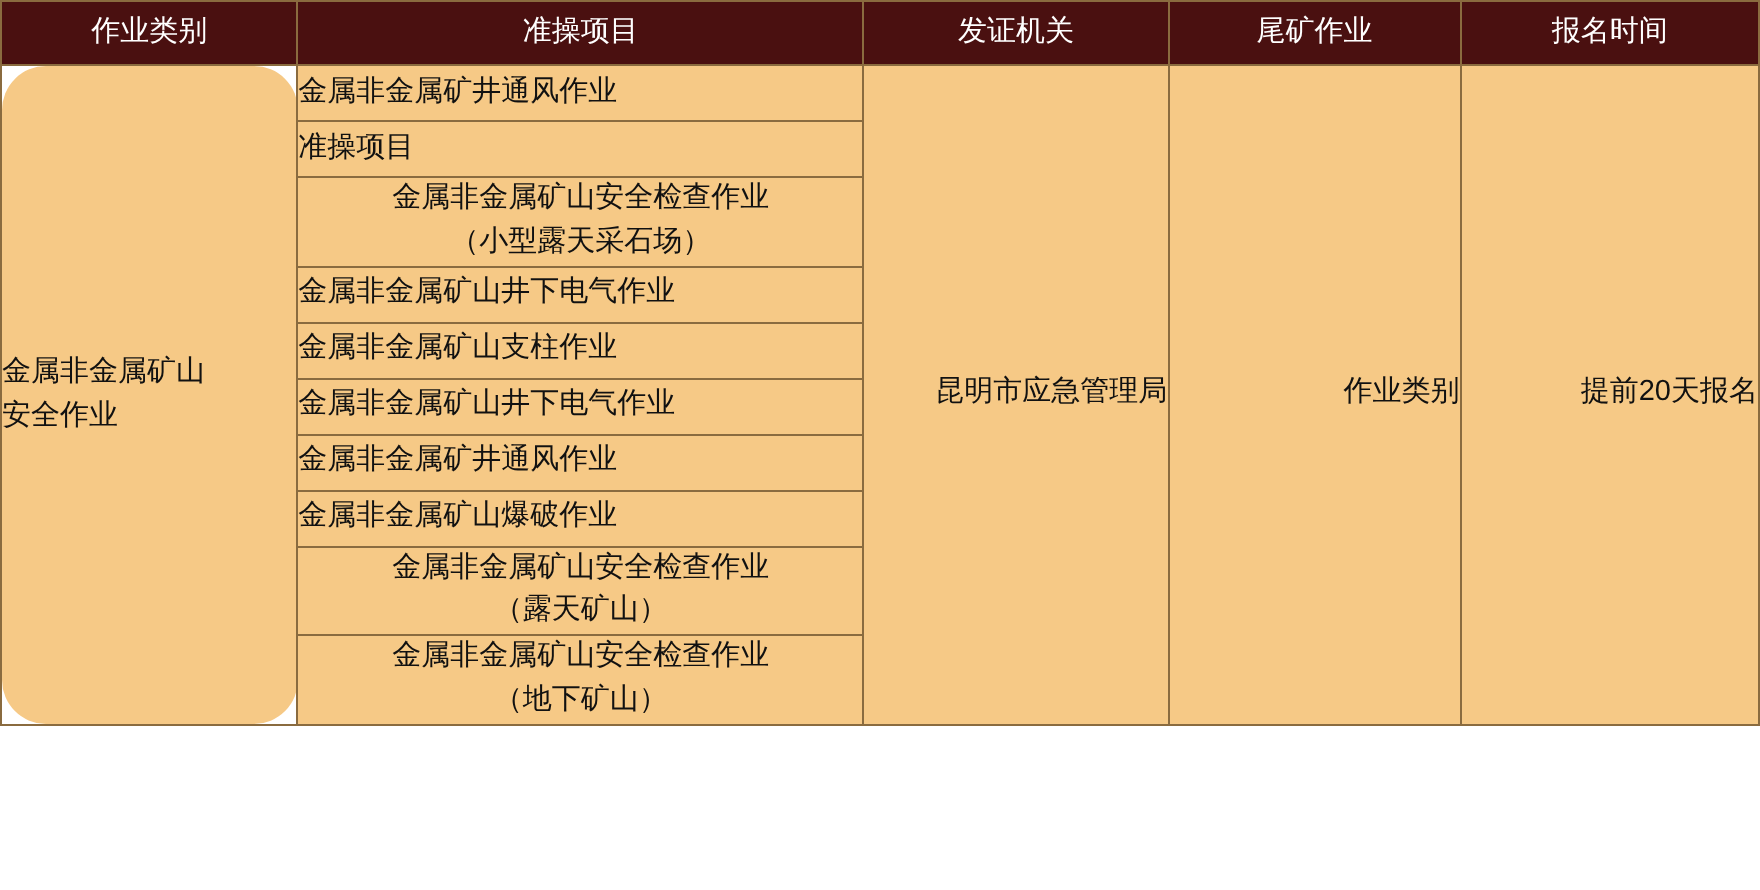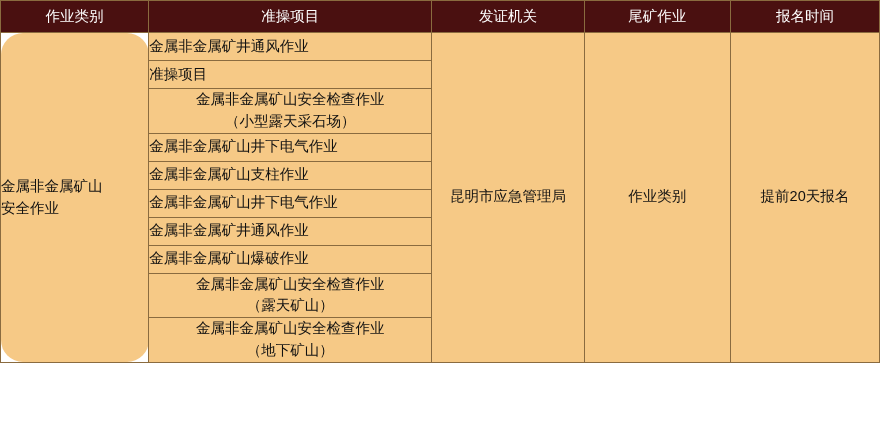--- a/index.html
+++ b/index.html
@@ -54,21 +54,21 @@
     line-height: 1.5;
     height: 27px;
     text-align: left;
     white-space: pre-line;
   }
   td.item-cell.two-line {
     height: 40px;
     text-align: center;
   }
   td.center-cell {
-    text-align: center;
+    text-align: right;
     line-height: 1.5;
     padding: 4px 4px;
   }
   .col-cat  { width: 148px; }
   .col-item { width: 283px; }
   .col-org  { width: 152px; }
   .col-open { width: 146px; }
   .col-reg  { width: 149px; }
 </style>
 </head>

